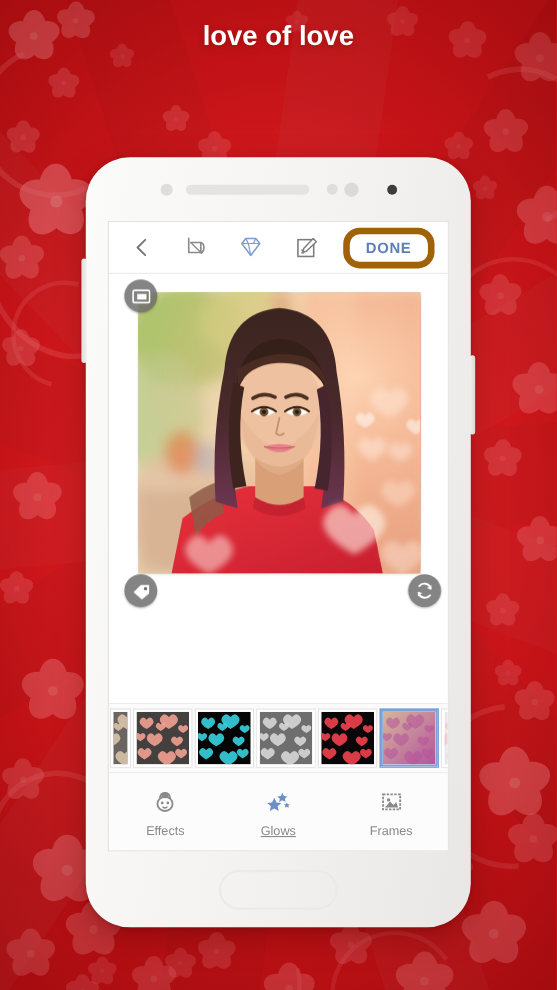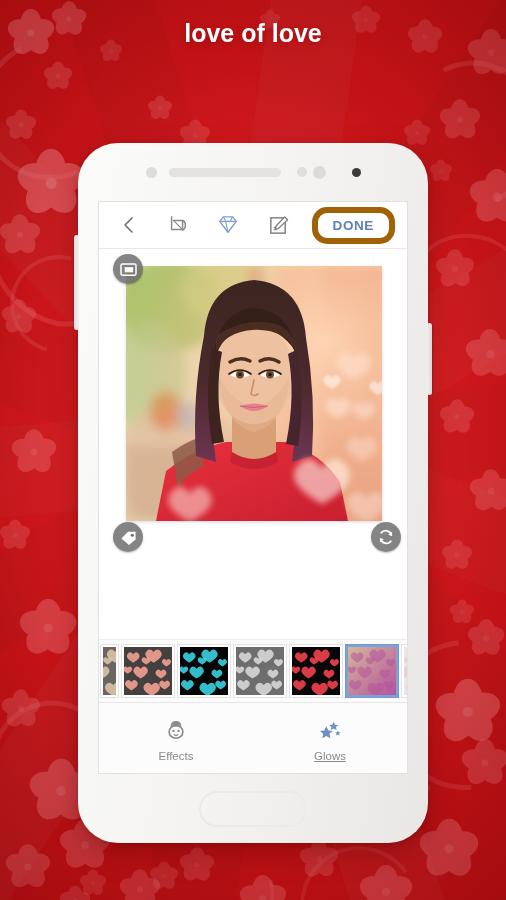--- a/index.html
+++ b/index.html
@@ -762,20 +762,28 @@
             <span class="nav-lbl">Effects</span>
           </div>
           <div class="nav-item active">
             <span><svg width="24" height="22" viewBox="0 0 26 24">
                 <path d="M9 8 l2.2 4.6 L16 13 l-3.6 3.2 L13.4 21 L9 18.6 L4.6 21 L5.6 16.2 L2 13 l4.8-.4Z" fill="#6d8fc4"></path>
                 <path d="M17 3 l1.5 3.2 L22 6.6 l-2.5 2.2 L20.2 12 L17 10.4 L13.8 12 l.7-3.2 L12 6.6 l3.5-.4Z" fill="#6d8fc4"></path>
                 <path d="M21.5 12.5 l.9 1.9 2.1.2 -1.5 1.3 .4 2 -1.9-1 -1.9 1 .4-2 -1.5-1.3 2.1-.2Z" fill="#6d8fc4"></path>
               </svg></span>
             <span class="nav-lbl">Glows</span>
           </div>
+          <div class="nav-item">
+            <span><svg width="22" height="22" viewBox="0 0 24 24">
+                <rect x="3.5" y="4.5" width="17" height="15" fill="none" stroke="#8a8a8a" stroke-width="1.8" stroke-dasharray="2.4 1.3"></rect>
+                <circle cx="9" cy="10" r="1.7" fill="#8a8a8a"></circle>
+                <path d="M5.5 17.5 L10.5 11.5 L14 15 L16.5 12 L18.5 17.5 Z" fill="#8a8a8a"></path>
+              </svg></span>
+            <span class="nav-lbl">Frames</span>
+          </div>
         </div>
     </div>
 
     <div class="bezel-bot">
       <div class="home"></div>
     </div>
   </div>
 </div>
 
 </body></html>

